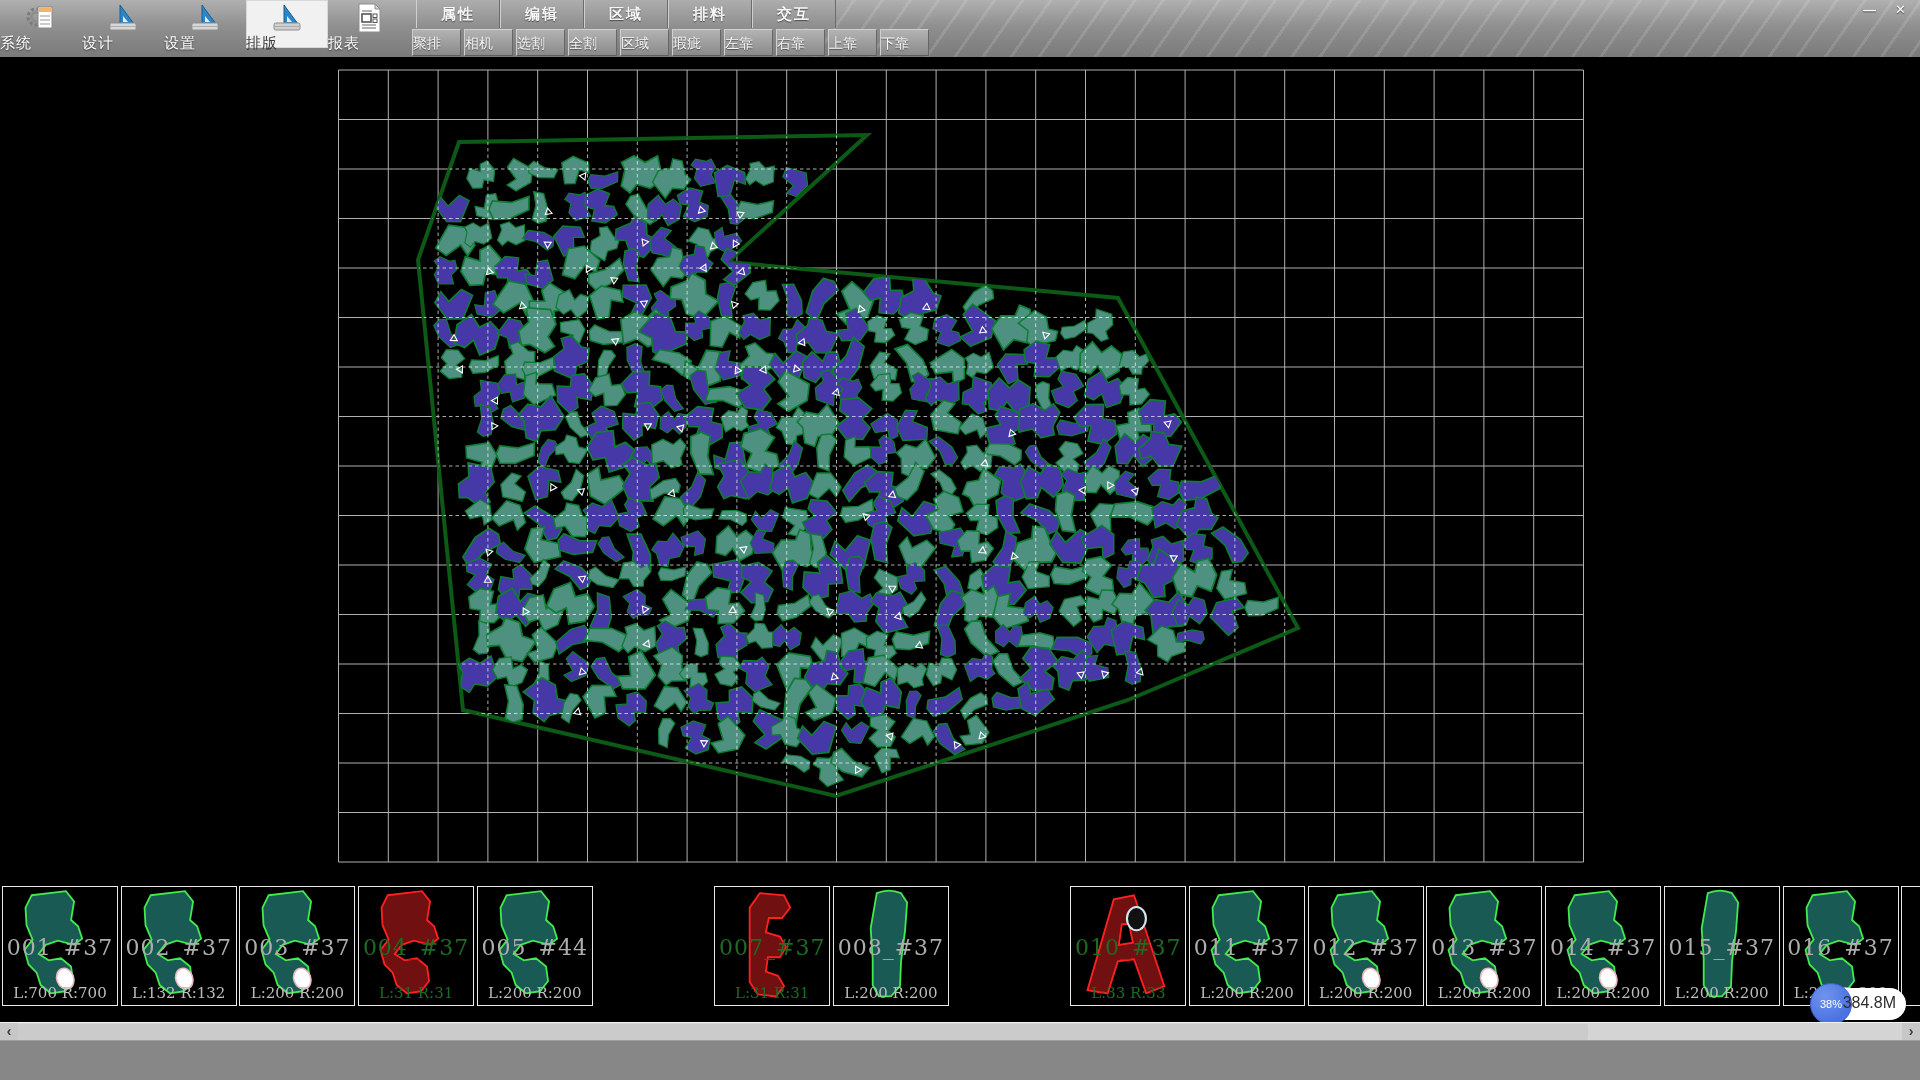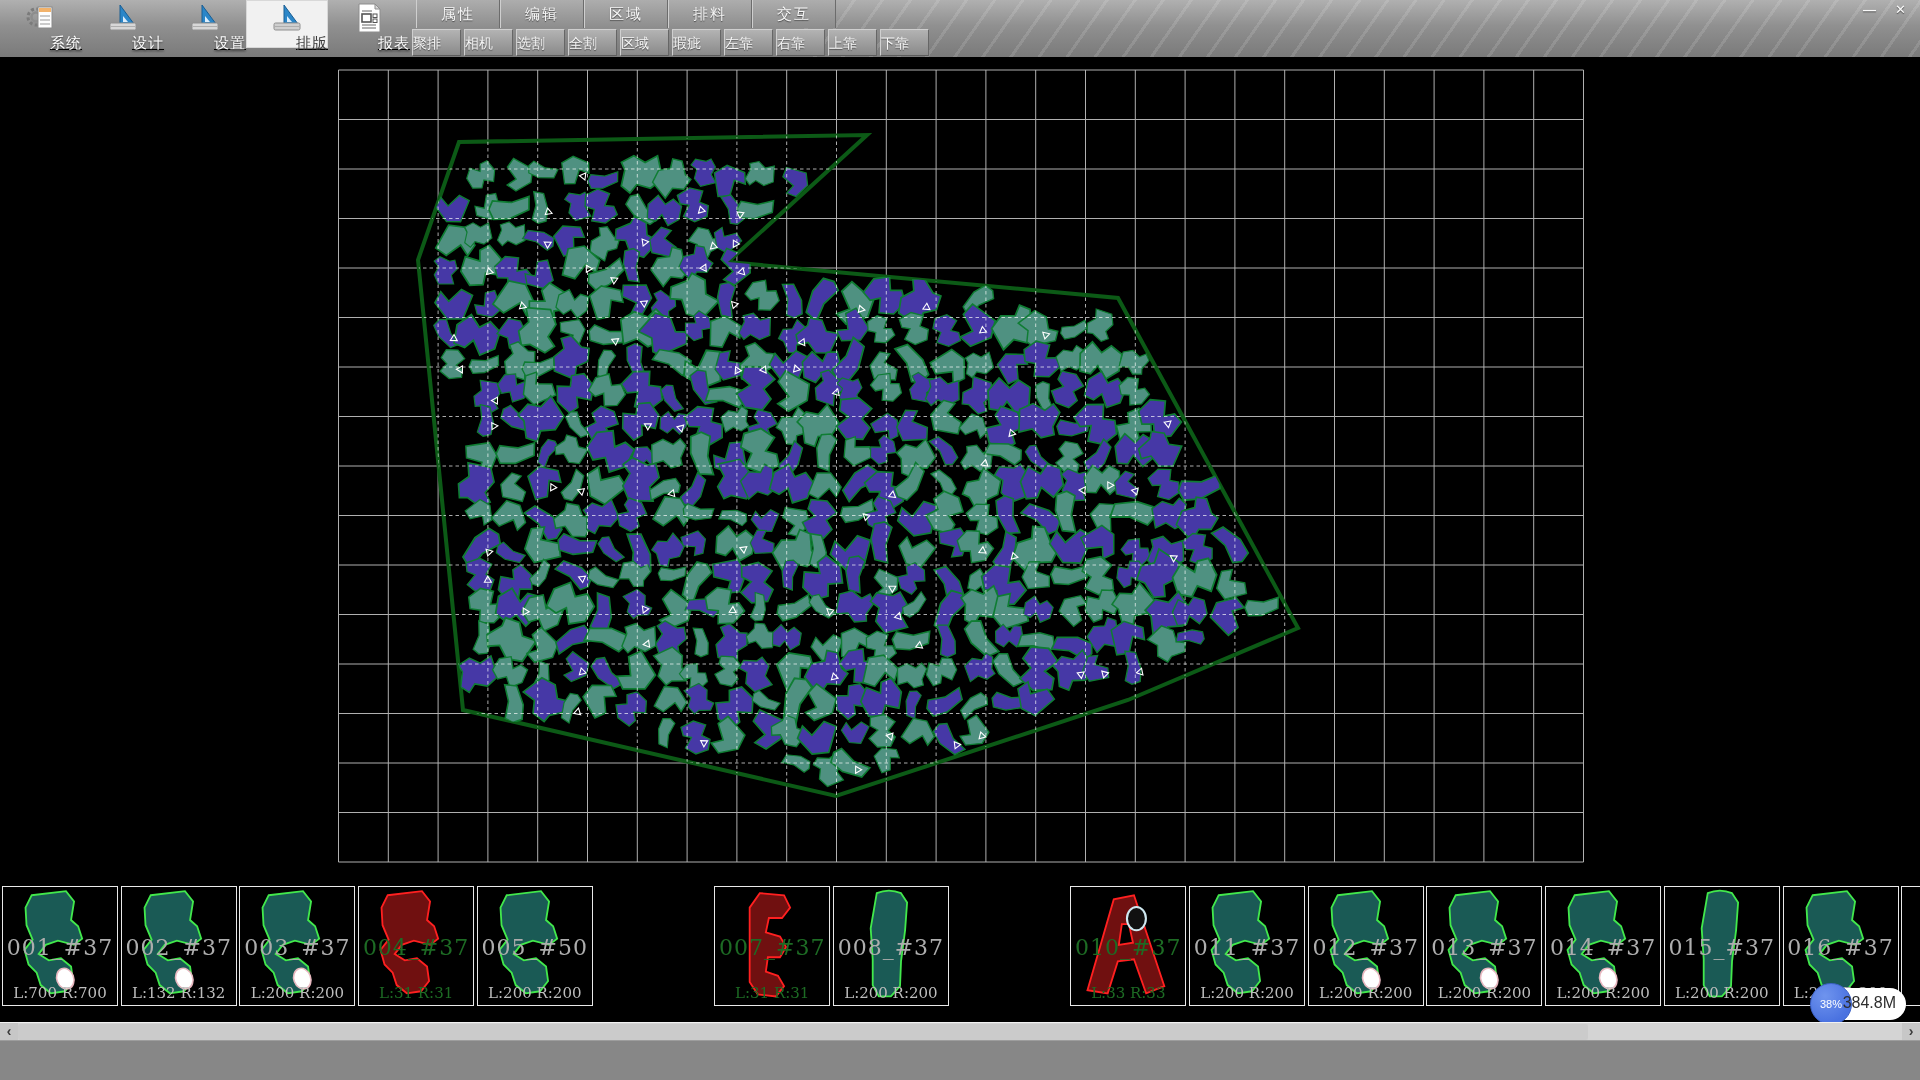--- a/index.html
+++ b/index.html
@@ -4,26 +4,26 @@
 <style>
   html,body{margin:0;padding:0;background:#000;}
   body{width:1920px;height:1080px;overflow:hidden;position:relative;
        font-family:"Liberation Sans","DejaVu Sans",sans-serif;-webkit-font-smoothing:antialiased;}
 
   
   #titlebar{position:absolute;left:0;top:0;width:1920px;height:57px;
     background:linear-gradient(#b0b0b0,#909090 45%,#7a7a7a);border-bottom:1px solid #555;}
   #titlebar .texture{position:absolute;left:800px;top:0;right:0;height:57px;
     background:repeating-linear-gradient(125deg,rgba(255,255,255,0) 0 20px,rgba(255,255,255,.12) 20px 23px);}
-  .bigbtn{position:absolute;top:0;width:82px;height:48px;text-align:right;cursor:default;text-decoration:underline;}
+  .bigbtn{position:absolute;top:0;width:82px;height:48px;text-align:left;cursor:default;}
   .bigbtn.active{background:#f1f1f1;box-shadow:inset 0 0 0 1px #d8d8d8;}
   .bigbtn .icn{display:block;margin:2px auto 0;width:32px;height:32px;}
   .bigbtn .lbl{display:block;font-size:15px;color:#fdfdfd;text-shadow:0 1px 2px rgba(0,0,0,.55);letter-spacing:1px;}
   .bigbtn.active .lbl{color:#3d3d3d;text-shadow:none;}
-  .menurow{position:absolute;left:416px;top:0;height:28px;display:flex;}
+  .menurow{position:absolute;left:416px;top:0;height:28px;display:flex;font-weight:bold;}
   .menubtn{width:82px;height:28px;line-height:28px;text-align:center;font-size:15px;color:#f6f6f6;
     text-shadow:0 1px 1px rgba(0,0,0,.5);letter-spacing:2px;
     background:linear-gradient(#adadad,#8d8d8d);border-left:1px solid #cfcfcf;border-right:1px solid #6c6c6c;cursor:default;}
   .toolrow{position:absolute;left:412px;top:29px;height:28px;display:flex;gap:3px;}
   .toolbtn{width:49px;height:27px;line-height:27px;text-align:left;font-size:14px;color:#f6f6f6;
     text-shadow:0 1px 1px rgba(0,0,0,.5);
     background:linear-gradient(#b3b3b3,#8a8a8a);border:1px solid;border-color:#cfcfcf #666 #5d5d5d #cfcfcf;
     box-sizing:border-box;cursor:default;}
   #winctrl{position:absolute;right:6px;top:2px;display:flex;gap:4px;}
   .winbtn{width:27px;height:16px;text-align:center;line-height:15px;font-size:13px;font-weight:bold;
@@ -717,21 +717,21 @@
       <svg width="114" height="118" viewBox="0 0 100 112">
         <path d="M24,8 L58,4 L66,14 L63,32 L70,38 L74,50 L66,56 L50,52 L38,56 L31,65 L41,71 L53,69 L63,77 L65,91 L57,101 L43,103 L33,95 L29,83 L21,75 L17,61 L25,51 L19,37 L18,20 Z" fill="#701010" stroke="#ff2020" stroke-width="1.8" fill-rule="evenodd" transform="scale(0.96,0.98)"></path>
       </svg>
       <div class="plabel">004_#37</div>
       <div class="plr">L:31 R:31</div>
     </div>
     <div class="cell t-normal" style="left: 476.8px;">
       <svg width="114" height="118" viewBox="0 0 100 112">
         <path d="M24,8 L58,4 L66,14 L63,32 L70,38 L74,50 L66,56 L50,52 L38,56 L31,65 L41,71 L53,69 L63,77 L65,91 L57,101 L43,103 L33,95 L29,83 L21,75 L17,61 L25,51 L19,37 L18,20 Z" fill="#1a5a55" stroke="#42e84c" stroke-width="1.8" fill-rule="evenodd" transform="scale(0.96,0.98)"></path>
       </svg>
-      <div class="plabel">005_#50</div>
+      <div class="plabel">005_#44</div>
       <div class="plr">L:200 R:200</div>
     </div>
     <div class="cell t-defect" style="left: 714.2px;">
       <svg width="114" height="118" viewBox="0 0 100 112">
         <path d="M40,6 L64,8 L70,20 L62,30 L49,30 L46,44 L60,48 L66,58 L60,68 L48,68 L46,82 L58,86 L64,96 L56,106 L38,104 L30,92 L30,20 Z" fill="#701010" stroke="#ff2020" stroke-width="1.8" fill-rule="evenodd" transform="scale(0.96,0.98)"></path>
       </svg>
       <div class="plabel">007_#37</div>
       <div class="plr">L:31 R:31</div>
     </div>
     <div class="cell t-normal" style="left: 832.9px;">

